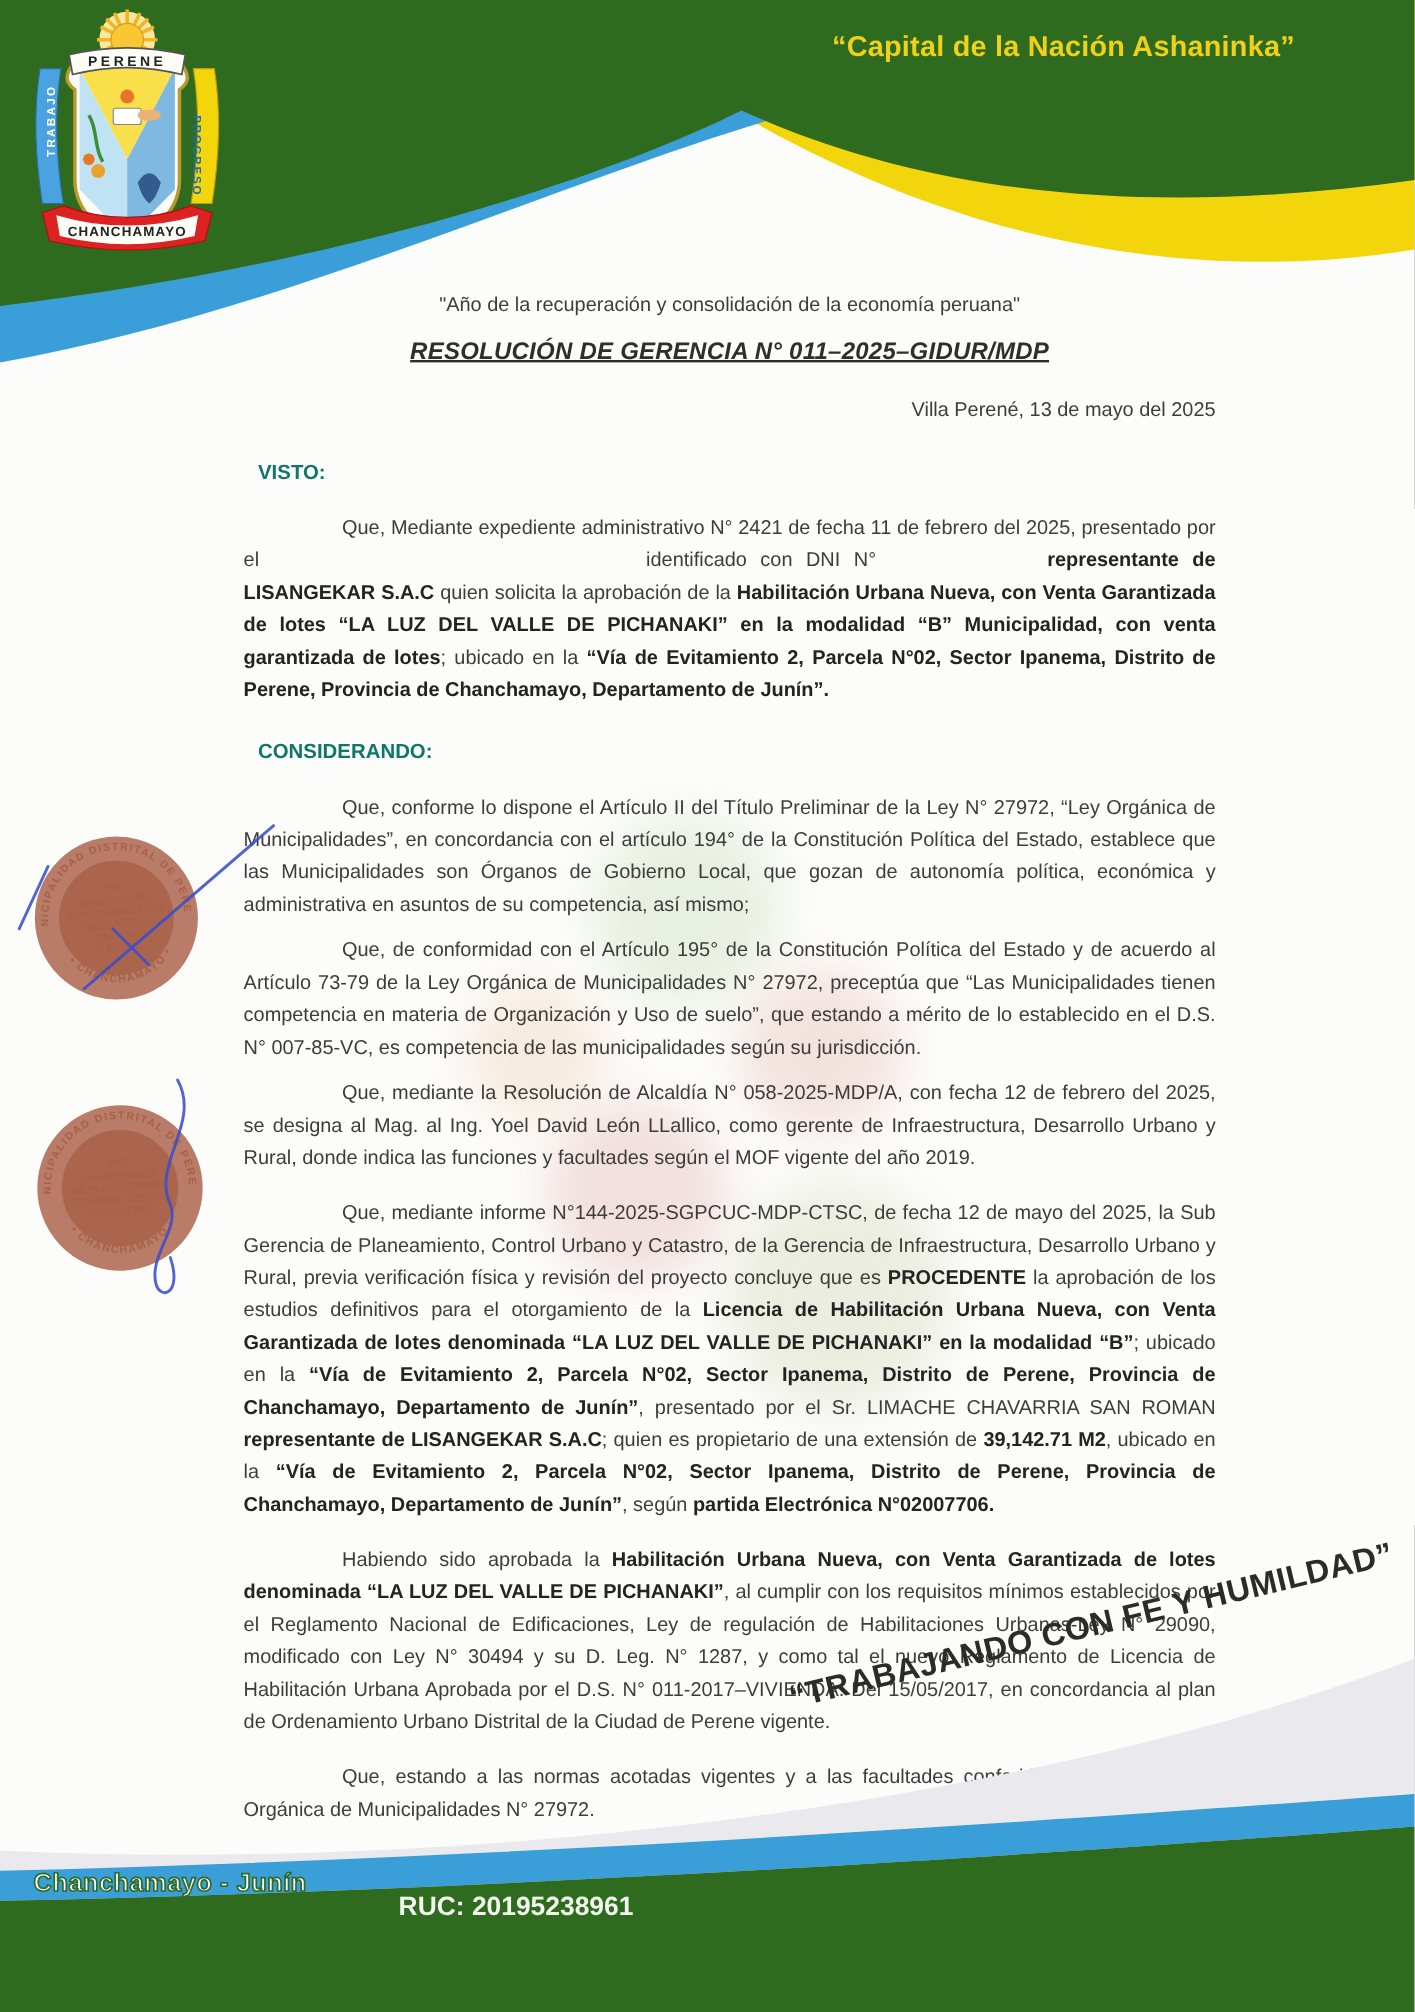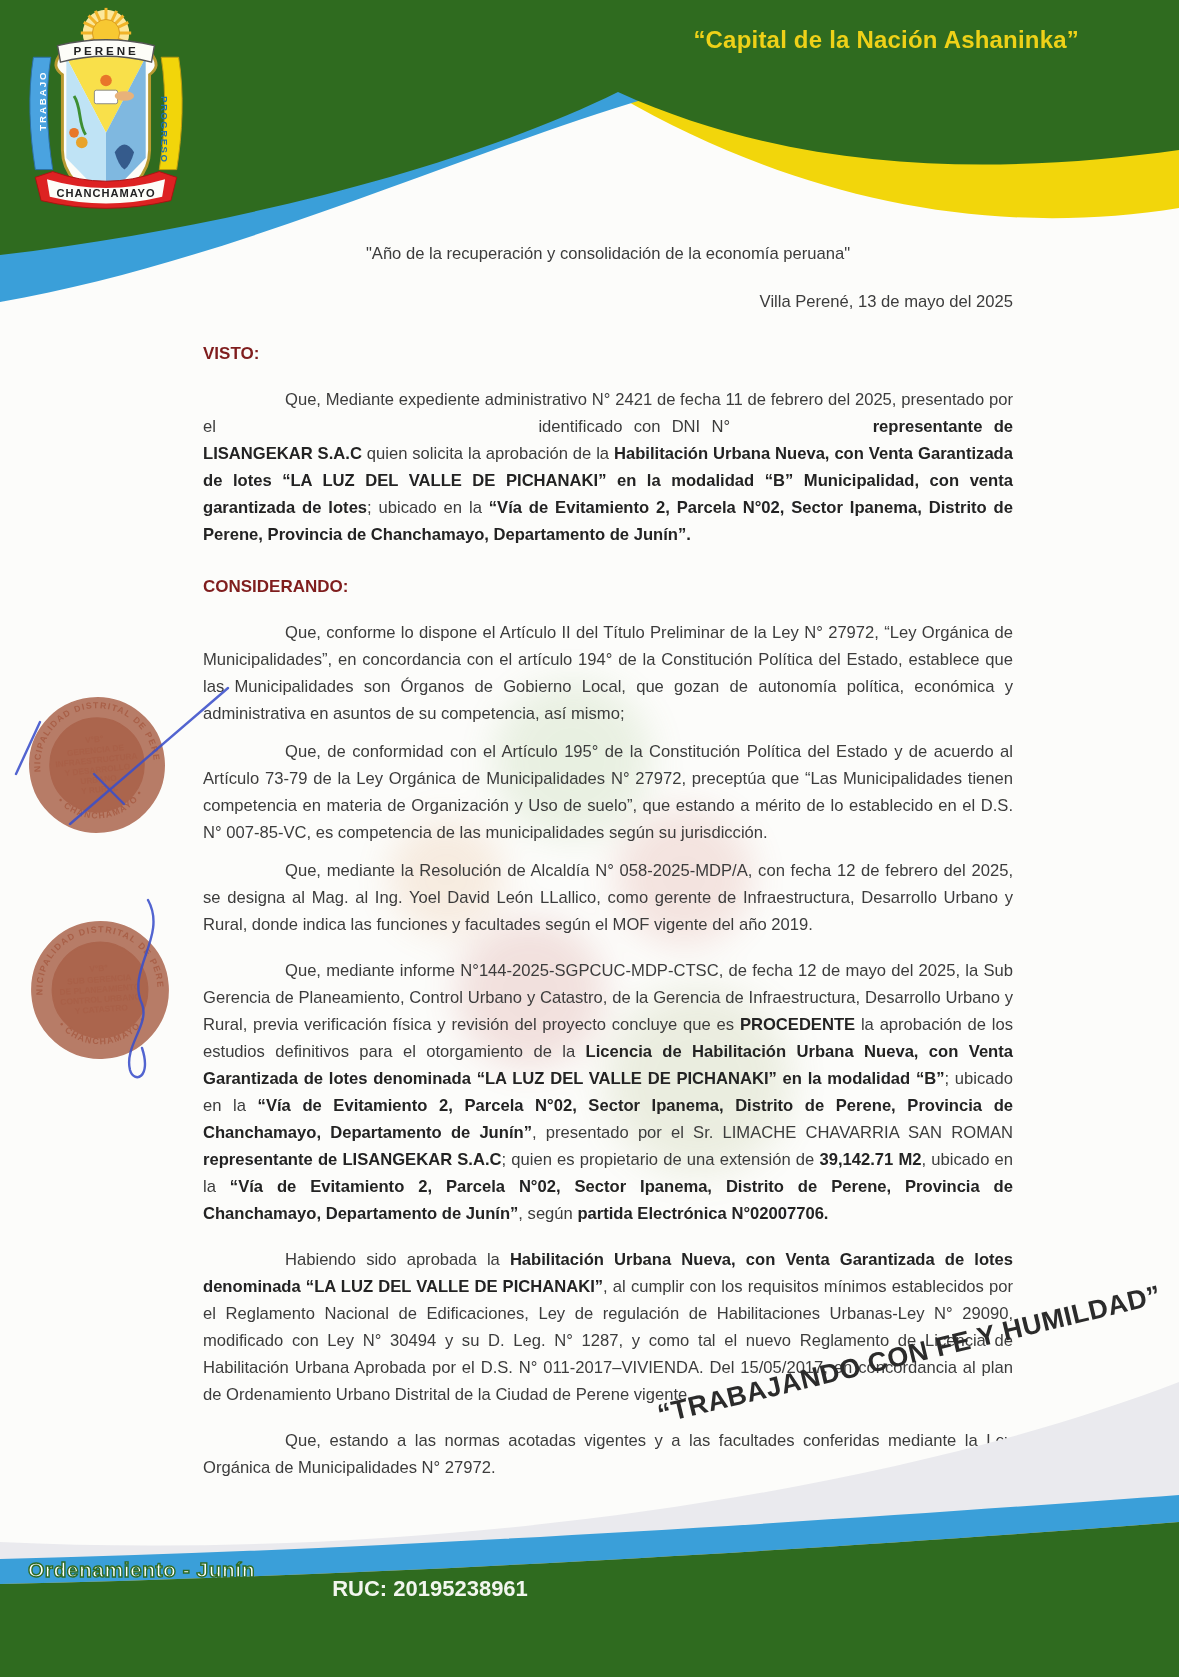--- a/index.html
+++ b/index.html
@@ -14,21 +14,21 @@
   .org1{position:absolute;left:202px;top:16px;font-size:29px;font-weight:bold;color:#fff;letter-spacing:.5px;}
   .org2{position:absolute;left:200px;top:46px;font-size:49px;font-weight:bold;color:#fff;letter-spacing:1px;}
   .slogan{position:absolute;right:100px;top:26px;font-size:24px;font-weight:bold;color:#eed118;letter-spacing:.2px;}
   .crest{position:absolute;left:14px;top:4px;}
   
   .doc{position:absolute;left:203px;top:234px;width:810px;font-size:16.6px;line-height:27px;color:#3c3c3c;}
   .doc .quote{text-align:center;margin:6px 0 0 0;}
   .doc .title{ text-align:center;margin:13px 0 0 0;font-size:20px;font-weight:bold;font-style:italic;
     text-decoration:underline;color:#2e2e2e;letter-spacing:.2px;}
   .doc .dateline{text-align:right;margin:21px 0 0 0;}
-  .doc .label{font-weight:bold;color:#7f1d1d;margin:25px 0 0 0;font-size:17px;}
+  .doc .label{font-weight:bold;color:#0f766e;margin:25px 0 0 12px;font-size:17px;}
   .doc p{margin:19px 0 0 0;text-align:justify;text-indent:82px;}
   .doc p.tight{margin-top:11px;}
   .doc .b, .doc b{font-weight:bold;color:#232323;}
   .gap{display:inline-block;}
   
   .watermark{position:absolute;left:250px;top:555px;width:700px;height:730px;filter:blur(15px);opacity:.15;pointer-events:none;
     background:
       radial-gradient(circle at 46% 28%,#7fae5c 0 62px,transparent 95px),
       radial-gradient(circle at 62% 44%,#c65b4a 0 52px,transparent 84px),
       radial-gradient(circle at 40% 60%,#b8473f 0 58px,transparent 90px),
@@ -111,20 +111,21 @@
       <text x="95" y="196" text-anchor="middle" font-size="11.5" font-weight="bold" fill="#222" letter-spacing="1">CHANCHAMAYO</text>
     </g>
   </svg>
 
   <div class="slogan">“Capital de la Nación Ashaninka”</div>
 
   <div class="watermark"></div>
 
   <div class="doc">
     <div class="quote">"Año de la recuperación y consolidación de la economía peruana"</div>
+    <div class="title">RESOLUCIÓN DE GERENCIA N° 011–2025–GIDUR/MDP</div>
     <div class="dateline">Villa Perené, 13 de mayo del 2025</div>
     <div class="label">VISTO:</div>
     <p><span>Que, Mediante expediente administrativo N° 2421 de fecha 11 de febrero del 2025, presentado por el </span><span class="gap" style="width: 300px;"></span><span> identificado con DNI N° </span><span class="gap" style="width: 120px;"></span><span> </span><span class="b">representante de LISANGEKAR S.A.C </span><span>quien solicita la aprobación de la </span><span class="b">Habilitación Urbana Nueva, con Venta Garantizada de lotes “LA LUZ DEL VALLE DE PICHANAKI” en la modalidad “B” Municipalidad, con venta garantizada de lotes</span><span>; ubicado en la </span><span class="b">“Vía de Evitamiento 2, Parcela N°02, Sector Ipanema, Distrito de Perene, Provincia de Chanchamayo, Departamento de Junín”.</span></p>
     <div class="label">CONSIDERANDO:</div>
     <p>Que, conforme lo dispone el Artículo II del Título Preliminar de la Ley N° 27972, “Ley Orgánica de Municipalidades”, en concordancia con el artículo 194° de la Constitución Política del Estado, establece que las Municipalidades son Órganos de Gobierno Local, que gozan de autonomía política, económica y administrativa en asuntos de su competencia, así mismo;</p>
     <p class="tight">Que, de conformidad con el Artículo 195° de la Constitución Política del Estado y de acuerdo al Artículo 73-79 de la Ley Orgánica de Municipalidades N° 27972, preceptúa que “Las Municipalidades tienen competencia en materia de Organización y Uso de suelo”, que estando a mérito de lo establecido en el D.S. N° 007-85-VC, es competencia de las municipalidades según su jurisdicción.</p>
     <p class="tight">Que, mediante la Resolución de Alcaldía N° 058-2025-MDP/A, con fecha 12 de febrero del 2025, se designa al Mag.  al Ing. Yoel David León LLallico, como gerente de Infraestructura, Desarrollo Urbano y Rural, donde indica las funciones y facultades según el MOF vigente del año 2019.</p>
     <p><span>Que, mediante informe N°144-2025-SGPCUC-MDP-CTSC, de fecha 12 de mayo del 2025, la Sub Gerencia de Planeamiento, Control Urbano y Catastro, de la Gerencia de Infraestructura, Desarrollo Urbano y Rural, previa verificación física y revisión del proyecto concluye que es </span><span class="b">PROCEDENTE</span><span> la aprobación de los estudios definitivos para el otorgamiento de la </span><span class="b">Licencia de Habilitación Urbana Nueva, con Venta Garantizada de lotes denominada “LA LUZ DEL VALLE DE PICHANAKI” en la modalidad “B”</span><span>; ubicado en la </span><span class="b">“Vía de Evitamiento 2, Parcela N°02, Sector Ipanema, Distrito de Perene, Provincia de Chanchamayo, Departamento de Junín”</span><span>, presentado por el Sr. LIMACHE CHAVARRIA SAN ROMAN </span><span class="b">representante de LISANGEKAR S.A.C</span><span>; quien es propietario de una extensión de </span><span class="b">39,142.71 M2</span><span>, ubicado en la </span><span class="b">“Vía de Evitamiento 2, Parcela N°02, Sector Ipanema, Distrito de Perene, Provincia de Chanchamayo, Departamento de Junín”</span><span>, según </span><span class="b">partida Electrónica N°02007706.</span></p>
     <p><span>Habiendo sido aprobada la </span><span class="b">Habilitación Urbana Nueva, con Venta Garantizada de lotes denominada “LA LUZ DEL VALLE DE PICHANAKI”</span><span>, al cumplir con los requisitos mínimos establecidos por el Reglamento Nacional de Edificaciones, Ley de regulación de Habilitaciones Urbanas-Ley N° 29090, modificado con Ley N° 30494 y su D. Leg. N° 1287, y como tal el nuevo Reglamento de Licencia de Habilitación Urbana Aprobada por el D.S. N° 011-2017–VIVIENDA. Del 15/05/2017, en concordancia al plan de Ordenamiento Urbano Distrital de la Ciudad de Perene vigente.</span></p>
     <p>Que, estando a las normas acotadas vigentes y a las facultades conferidas mediante la Ley Orgánica de Municipalidades N° 27972.</p>
@@ -175,16 +176,16 @@
     <path d="M 78,12 C 98,48 56,82 72,116 C 80,136 54,158 60,182 C 64,196 82,190 72,160"></path>
   </svg>
 
   <svg class="ftr-svg" width="1179" height="300" viewBox="0 0 1179 300">
     <path d="M1179,5 C 880,120 420,185 0,165 L0,300 H1179 Z" fill="#eaeaee"></path>
     <path d="M0,182 C 420,172 880,140 1179,118 L1179,145 C 880,168 420,198 0,207 Z" fill="#3a9fd9"></path>
     <path d="M0,207 C 420,198 880,168 1179,145 L1179,300 H0 Z" fill="#2f6b1f"></path>
   </svg>
 
   <div class="motto">“TRABAJANDO CON FE Y HUMILDAD”</div>
-  <div class="addr addr2">Ordenamiento - Junín</div>
+  <div class="addr addr2">Chanchamayo - Junín</div>
   <div class="ruc">RUC: 20195238961</div>
 
 </div>
 
 </body></html>

